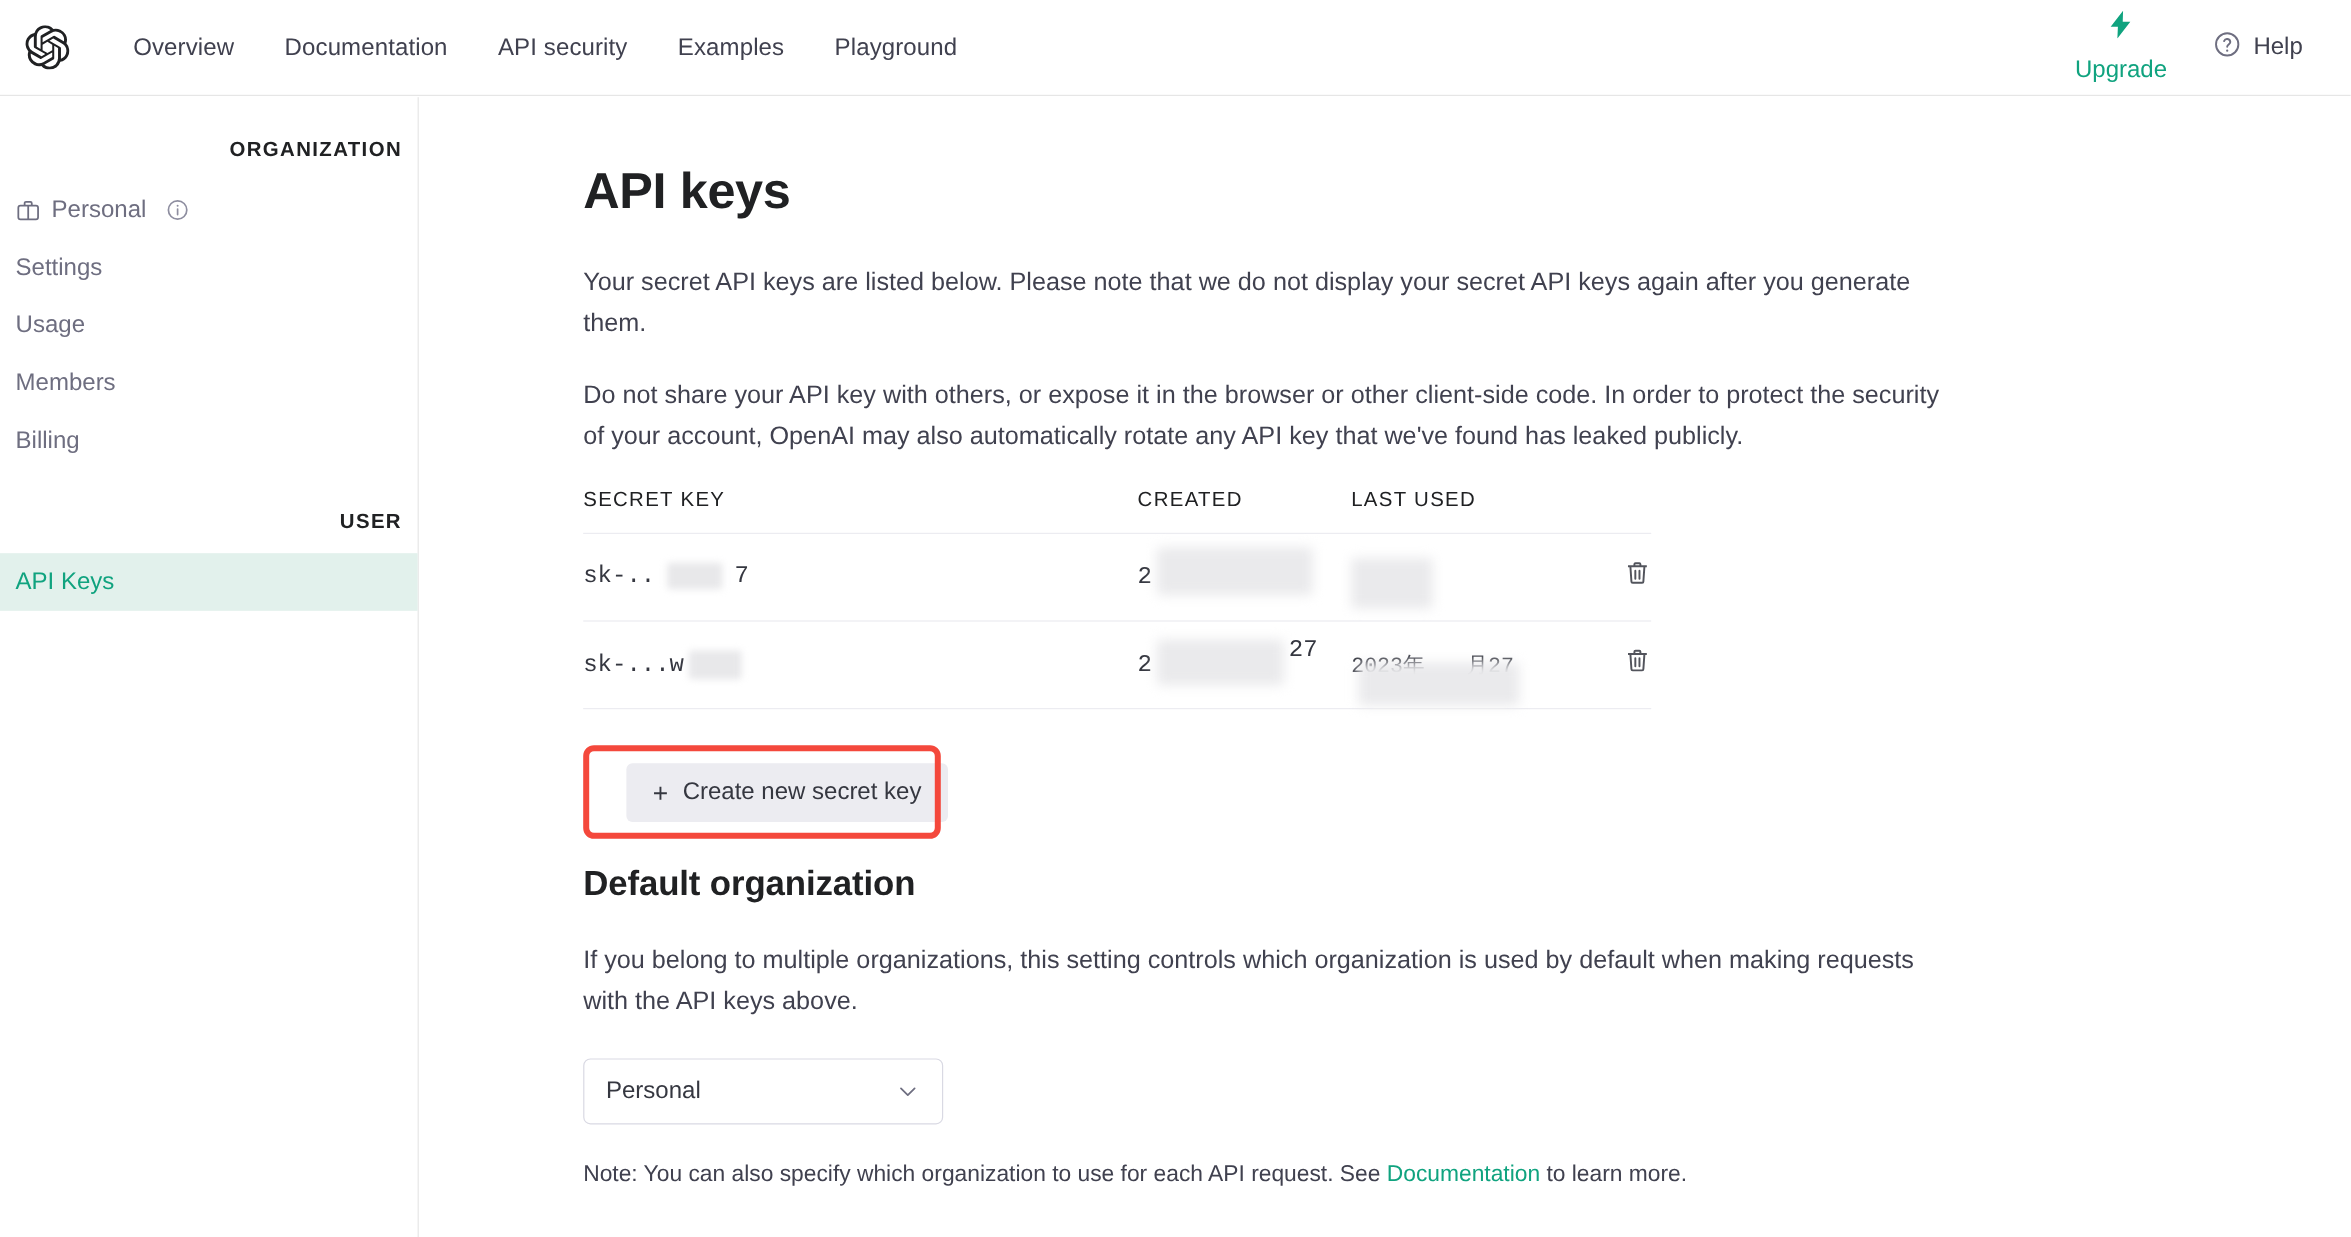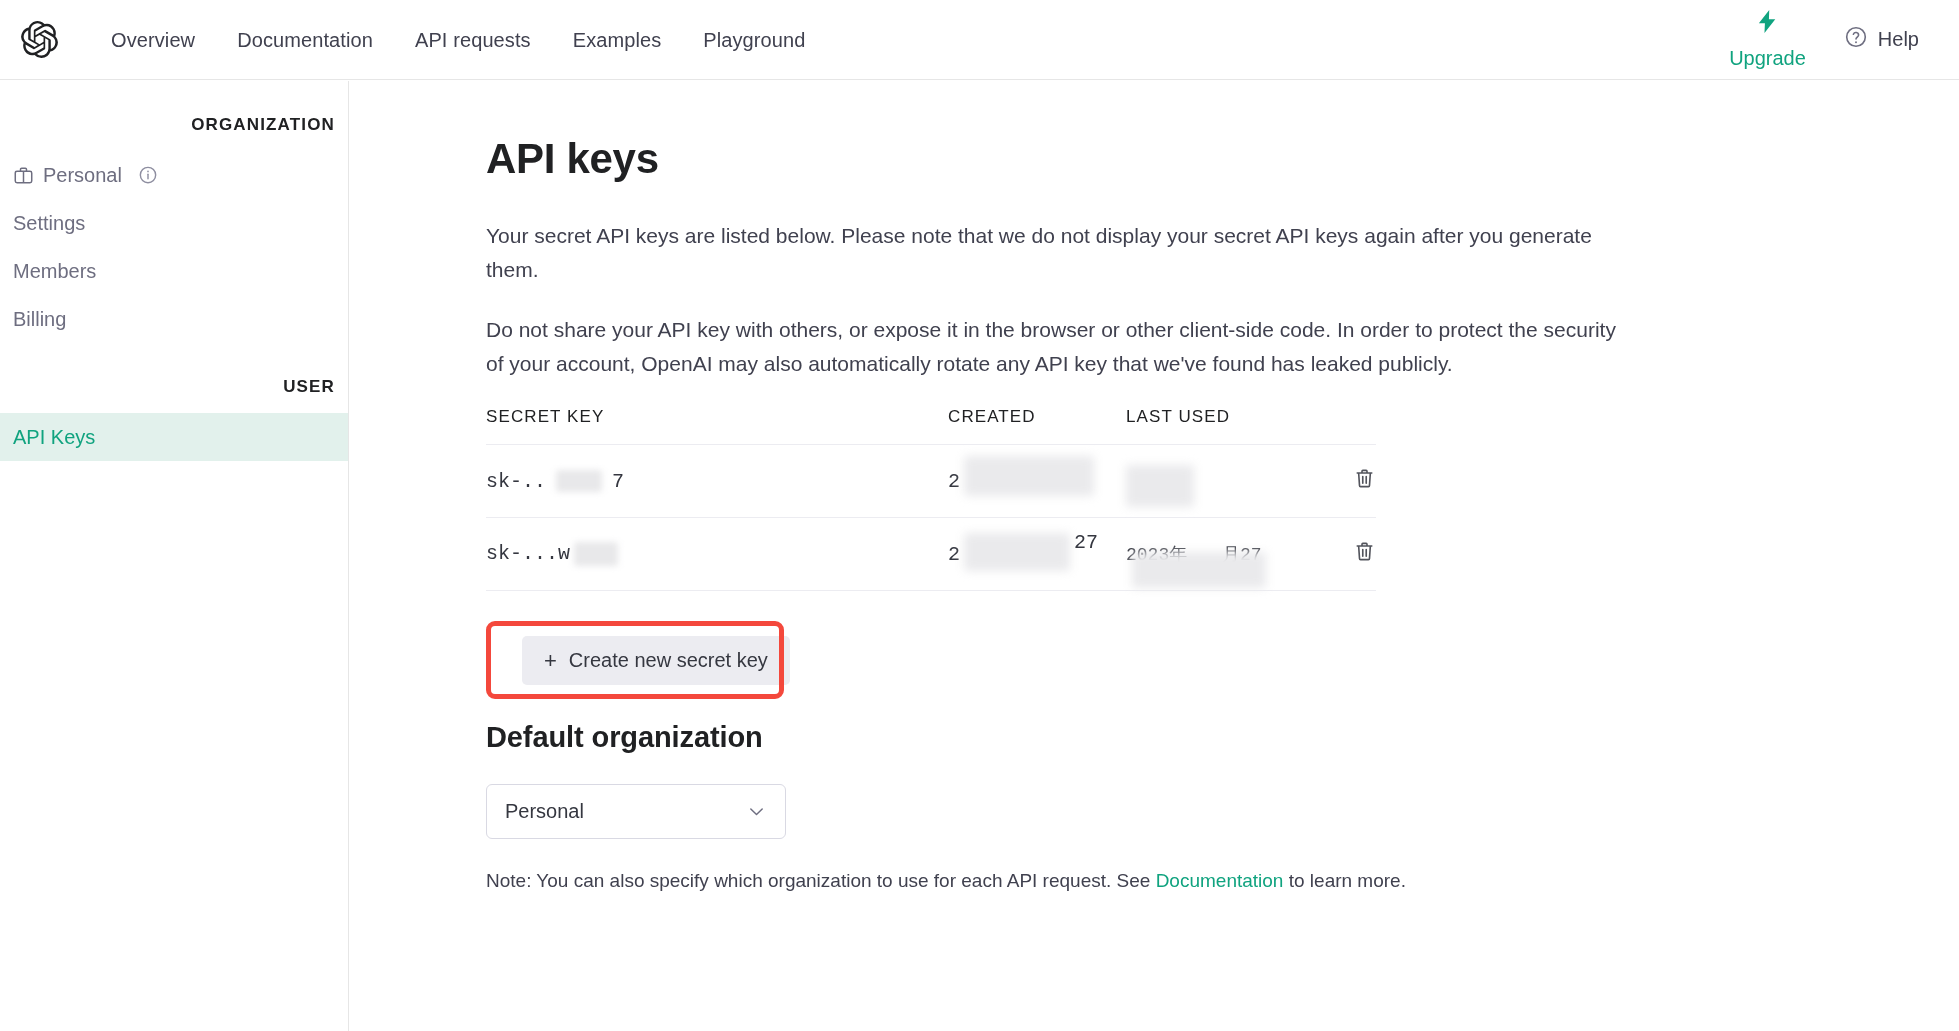--- a/index.html
+++ b/index.html
@@ -150,21 +150,21 @@
 
     <div class="logo-wrap">
       <svg width="37" height="37" viewBox="0 0 24 24" fill="#202123" aria-hidden="true">
         <path d="M22.28 9.82a5.98 5.98 0 0 0-.52-4.91 6.05 6.05 0 0 0-6.51-2.9A6.07 6.07 0 0 0 4.98 4.18a5.98 5.98 0 0 0-4 2.9 6.05 6.05 0 0 0 .74 7.1 5.98 5.98 0 0 0 .51 4.91 6.05 6.05 0 0 0 6.52 2.9A5.98 5.98 0 0 0 13.26 24a6.06 6.06 0 0 0 5.77-4.21 5.99 5.99 0 0 0 4-2.9 6.06 6.06 0 0 0-.75-7.07Zm-9.02 12.6a4.48 4.48 0 0 1-2.88-1.04l.14-.08 4.78-2.76a.79.79 0 0 0 .39-.68v-6.74l2.02 1.17a.07.07 0 0 1 .04.06v5.58a4.5 4.5 0 0 1-4.49 4.49ZM3.6 18.3a4.47 4.47 0 0 1-.54-3.01l.14.09 4.78 2.76a.77.77 0 0 0 .78 0l5.84-3.37v2.33a.08.08 0 0 1-.03.07l-4.83 2.79a4.5 4.5 0 0 1-6.14-1.65ZM2.34 7.9a4.49 4.49 0 0 1 2.34-1.97V11.6a.77.77 0 0 0 .39.68l5.81 3.35-2.02 1.17a.07.07 0 0 1-.07 0l-4.83-2.79A4.5 4.5 0 0 1 2.34 7.9Zm16.6 3.86L13.1 8.38l2.01-1.16a.07.07 0 0 1 .07 0l4.83 2.79a4.49 4.49 0 0 1-.68 8.1v-5.67a.79.79 0 0 0-.39-.68Zm2.01-3.02-.14-.09-4.77-2.78a.78.78 0 0 0-.79 0L9.41 9.23V6.9a.07.07 0 0 1 .03-.07l4.83-2.78a4.49 4.49 0 0 1 6.67 4.65ZM8.31 12.86l-2.02-1.16a.08.08 0 0 1-.04-.06V6.07a4.49 4.49 0 0 1 7.37-3.45l-.14.08L8.7 5.46a.79.79 0 0 0-.39.68v6.72Zm1.1-2.36 2.6-1.5 2.6 1.5v3l-2.6 1.5-2.6-1.5v-3Z"></path>
       </svg>
     </div>
 
     <div class="nav-links">
       <div class="nav-link">Overview</div>
       <div class="nav-link">Documentation</div>
-      <div class="nav-link">API requests</div>
+      <div class="nav-link">API security</div>
       <div class="nav-link">Examples</div>
       <div class="nav-link">Playground</div>
     </div>
 
     <div class="nav-right">
       <div class="upgrade-btn">
         <span>
           <svg width="19" height="23" viewBox="0 0 12 16" fill="#10a37f" aria-hidden="true">
             <path d="M7.2 0 0 9.2h4.2L3.9 16 11.4 6.4H7z"></path>
           </svg>
@@ -203,20 +203,23 @@
           <path d="M12 11v5.6" stroke-linecap="round"></path>
           <circle cx="12" cy="7.7" r="1" fill="#8e8ea0" stroke="none"></circle>
         </svg>
       </span>
     </div>
 
     <div class="side-item">
       <span>Settings</span>
     </div>
     <div class="side-item">
+      <span>Usage</span>
+    </div>
+    <div class="side-item">
       <span>Members</span>
     </div>
     <div class="side-item">
       <span>Billing</span>
     </div>
 
     <div class="side-gap"></div>
 
     <div class="side-section-title">USER</div>
 
@@ -293,20 +296,21 @@
 
       <div class="create-wrap">
         <button class="create-btn">
           <span class="plus-icon">+</span>
           <span>Create new secret key</span>
         </button>
         <div class="annot-box"></div>
       </div>
 
       <div class="sub-title">Default organization</div>
+      <div class="para" style="max-width:1130px;margin-bottom:0;">If you belong to multiple organizations, this setting controls which organization is used by default when making requests with the API keys above.</div>
 
       <div class="select-box">
         <span>Personal</span>
         <span style="display:inline-flex;">
           <svg width="21" height="21" viewBox="0 0 24 24" fill="none" stroke="#6e6e80" stroke-width="1.7" aria-hidden="true">
             <path d="M5.5 9.2 12 15.5l6.5-6.3" stroke-linecap="round" stroke-linejoin="round"></path>
           </svg>
         </span>
       </div>
 

